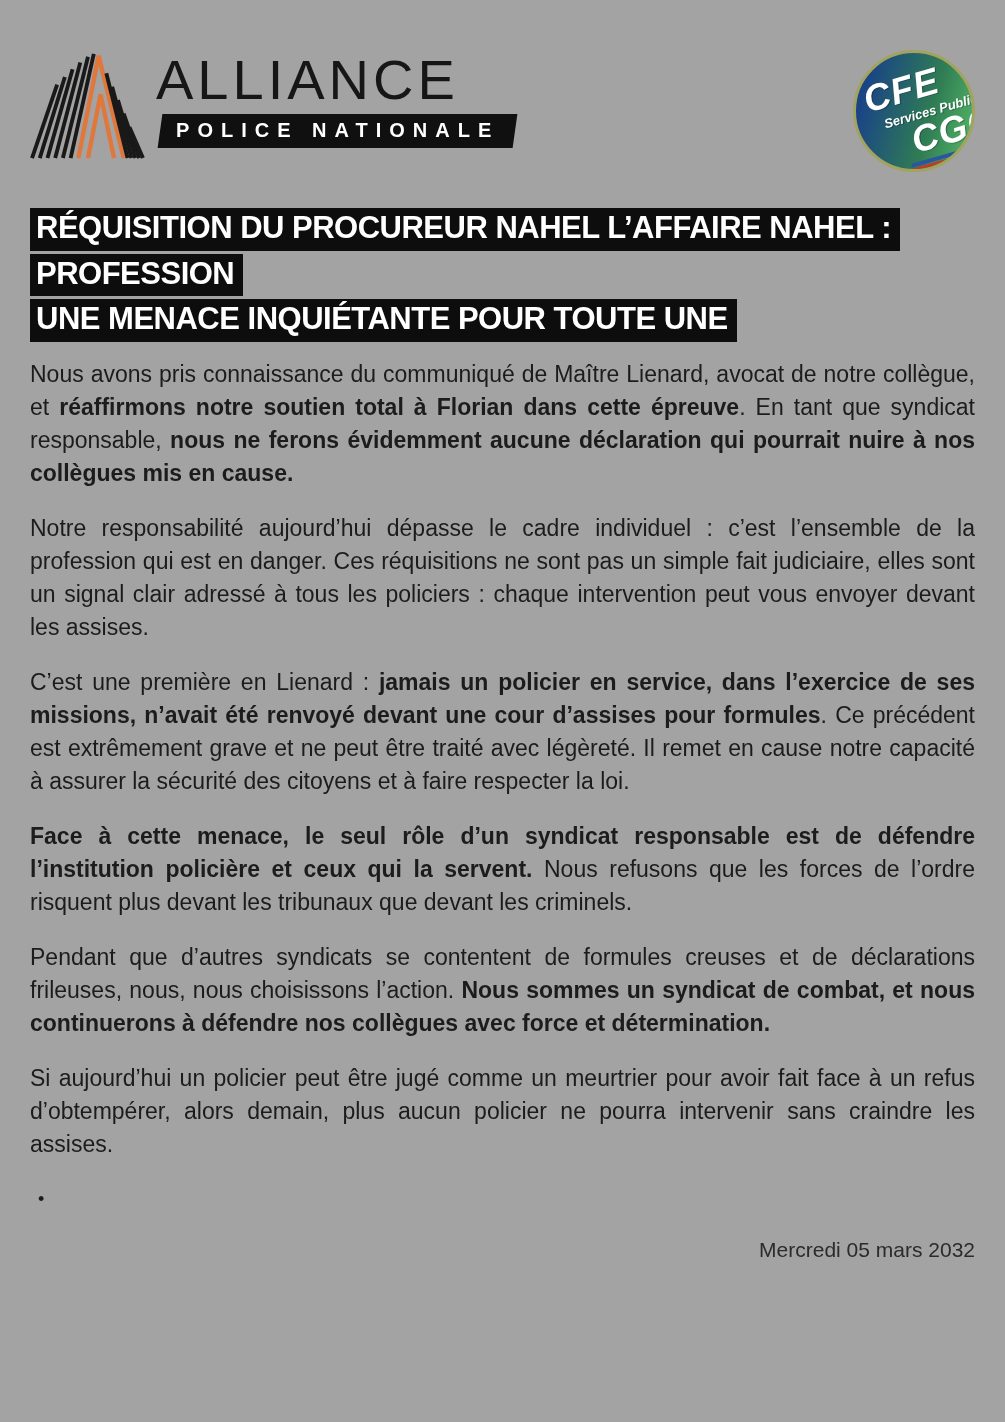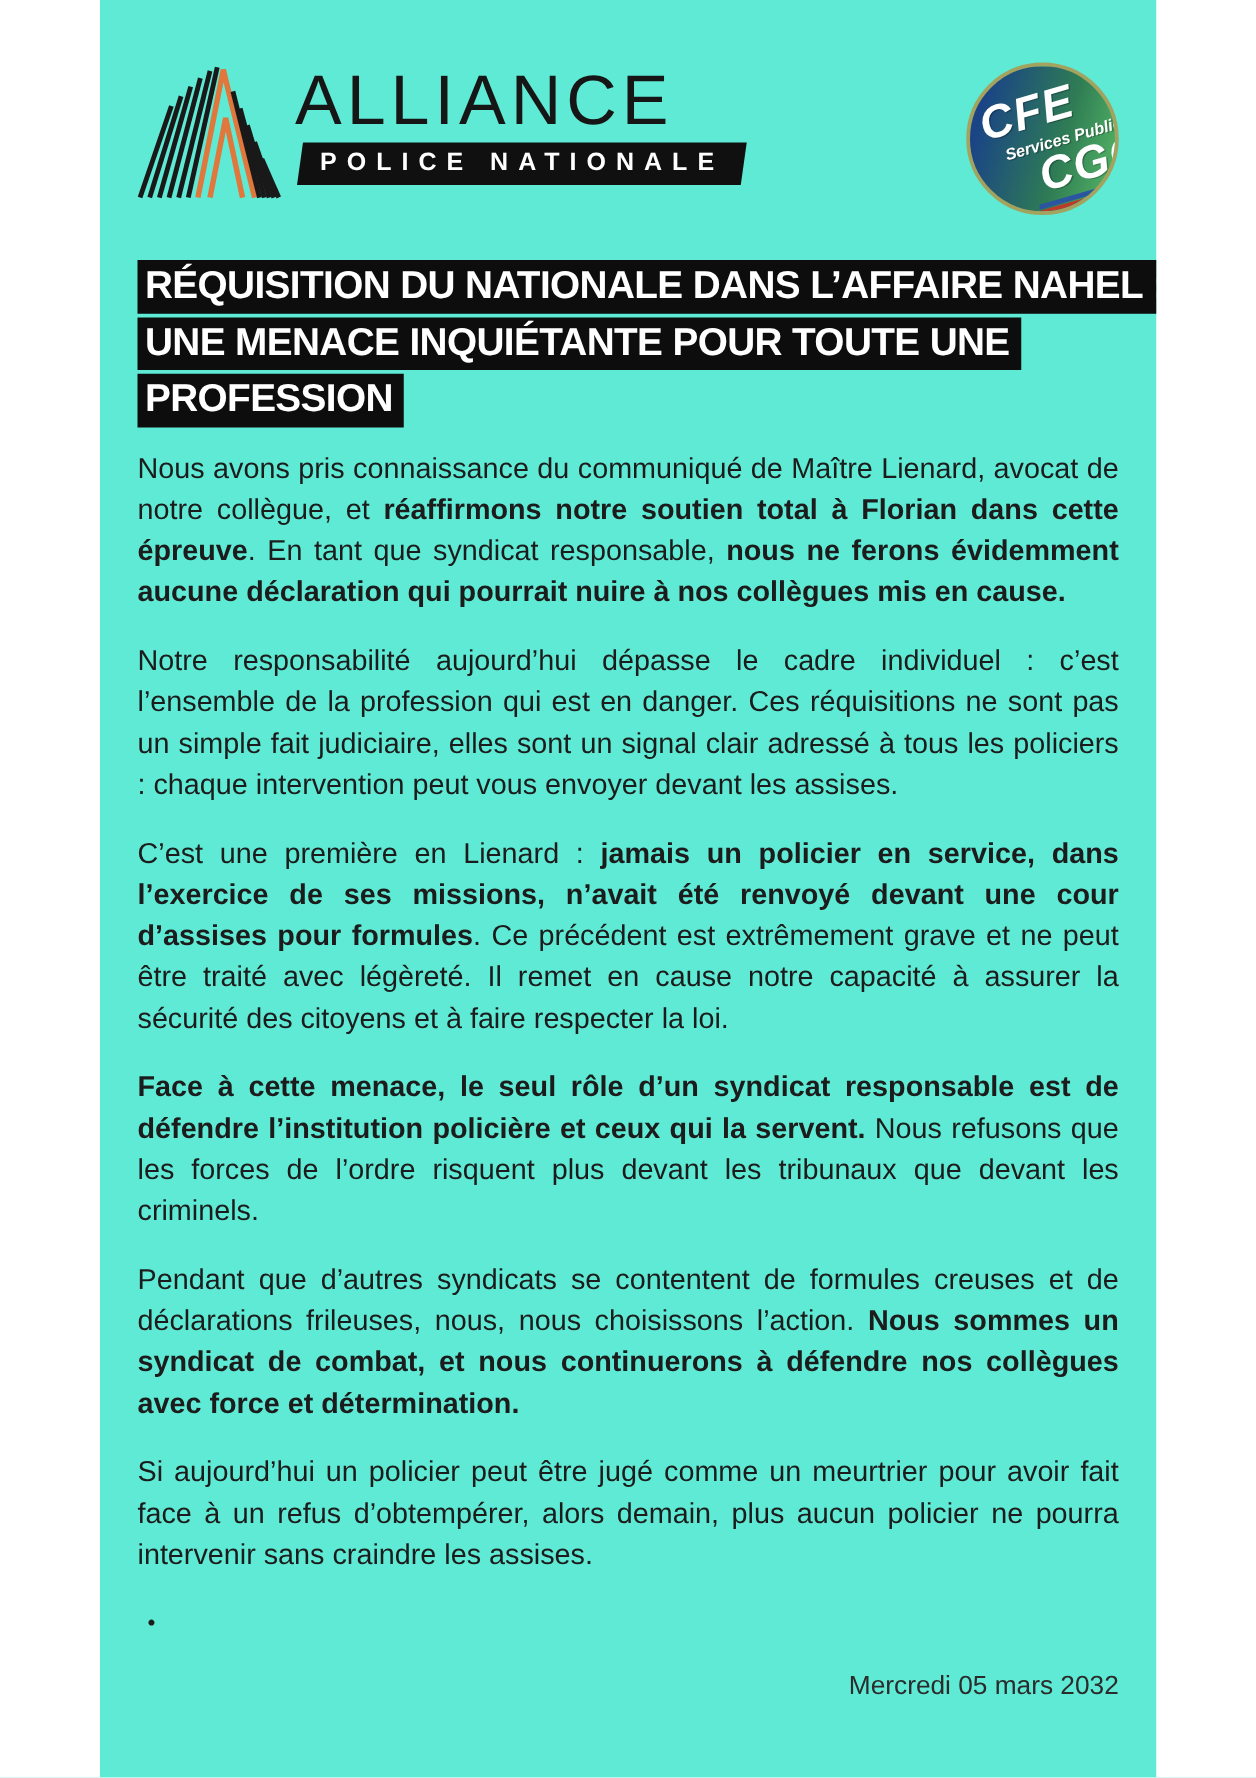--- a/index.html
+++ b/index.html
@@ -2,24 +2,24 @@
 <html lang="fr" style="--accent-orange: #E0773C; --bar-black: #0d0d0d;"><head>
 <meta charset="utf-8">
 <style>
   html, body {
     margin: 0;
     padding: 0;
     background: #ffffff;
   }
   .page {
     position: relative;
-    width: 845px;
+    width: 1005px;
     height: 1422px;
     margin: 0 auto;
-    background: #5eead4;
+    background: #a3a3a3;
     font-family: "Liberation Sans", sans-serif;
     color: #1c1c1c;
     overflow: hidden;
     box-sizing: border-box;
     padding: 50px 30px 0 30px;
   }
 
   
   .brand-row {
     display: flex;
@@ -221,27 +221,27 @@
           </div>
         </div>
       </div>
 
     </div>
 
   </header>
 
   <section class="headline">
     <div class="headline-line">
-      <span class="headline-bar">RÉQUISITION DU NATIONALE DANS L’AFFAIRE NAHEL :</span>
+      <span class="headline-bar">RÉQUISITION DU PROCUREUR NAHEL L’AFFAIRE NAHEL :</span>
+    </div>
+    <div class="headline-line">
+      <span class="headline-bar">PROFESSION</span>
     </div>
     <div class="headline-line">
       <span class="headline-bar">UNE MENACE INQUIÉTANTE POUR TOUTE UNE</span>
-    </div>
-    <div class="headline-line">
-      <span class="headline-bar">PROFESSION</span>
     </div>
   </section>
 
   <main class="body-text" id="paragraphs">
       <p class="para"><span>Nous avons pris connaissance du communiqué de Maître Lienard, avocat de notre collègue, et </span><strong>réaffirmons notre soutien total à Florian dans cette épreuve</strong><span>. En tant que syndicat responsable, </span><strong>nous ne ferons évidemment aucune déclaration qui pourrait nuire à nos collègues mis en cause.</strong></p>
       <p class="para"><span>Notre responsabilité aujourd’hui dépasse le cadre individuel : c’est l’ensemble de la profession qui est en danger. Ces réquisitions ne sont pas un simple fait judiciaire, elles sont un signal clair adressé à tous les policiers : chaque intervention peut vous envoyer devant les assises.</span></p>
       <p class="para"><span>C’est une première en Lienard : </span><strong>jamais un policier en service, dans l’exercice de ses missions, n’avait été renvoyé devant une cour d’assises pour formules</strong><span>. Ce précédent est extrêmement grave et ne peut être traité avec légèreté. Il remet en cause notre capacité à assurer la sécurité des citoyens et à faire respecter la loi.</span></p>
       <p class="para"><strong>Face à cette menace, le seul rôle d’un syndicat responsable est de défendre l’institution policière et ceux qui la servent.</strong><span> Nous refusons que les forces de l’ordre risquent plus devant les tribunaux que devant les criminels.</span></p>
       <p class="para"><span>Pendant que d’autres syndicats se contentent de formules creuses et de déclarations frileuses, nous, nous choisissons l’action. </span><strong>Nous sommes un syndicat de combat, et nous continuerons à défendre nos collègues avec force et détermination.</strong></p>
       <p class="para"><span>Si aujourd’hui un policier peut être jugé comme un meurtrier pour avoir fait face à un refus d’obtempérer, alors demain, plus aucun policier ne pourra intervenir sans craindre les assises.</span></p>

